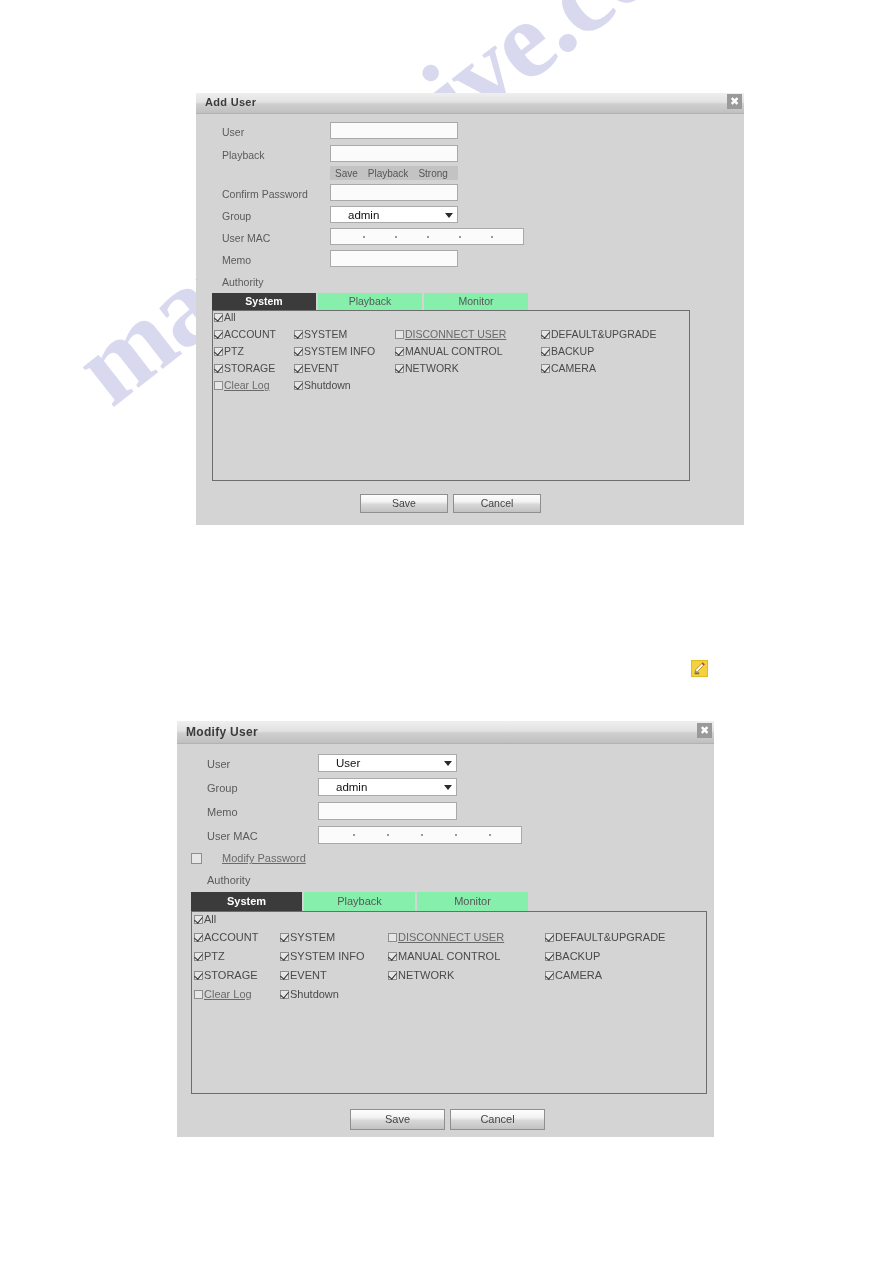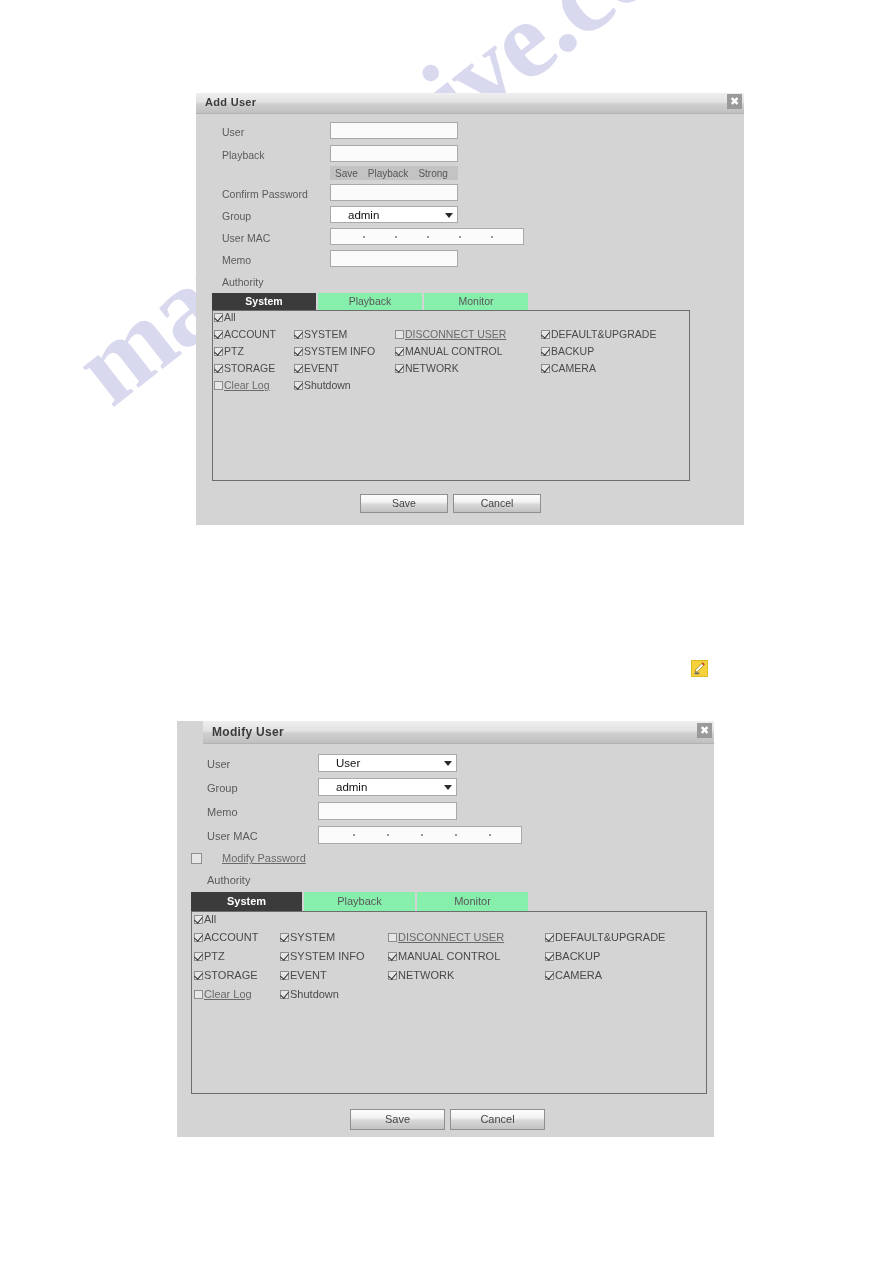--- a/index.html
+++ b/index.html
@@ -288,21 +288,21 @@
 <div class="edit-icon" style="left:691px;top:660px;">
   <svg width="15" height="15" viewBox="0 0 15 15">
     <path d="M10.8 1.6 L12.6 3.4 L5.6 10.4 L3.2 11 L3.8 8.6 Z" fill="#ffffff" stroke="#8a6d00" stroke-width="0.7"></path>
     <path d="M10.8 1.6 L12.6 3.4 L11.4 4.6 L9.6 2.8 Z" fill="#d63a2a"></path>
     <rect x="2.6" y="11.4" width="4.6" height="1.9" fill="#6f6f6f"></rect>
   </svg>
 </div>
 
 <div class="dialog" style="left:177px;top:721px;width:537px;height:416px;">
 
-  <div class="titlebar" style="height:22px;margin-left:26px;">
+  <div class="titlebar" style="height:22px;">
     <div class="title" style="top:4px;font-size:12px;">Modify User</div>
     <div class="closebtn" style="top:2px;">✖</div>
   </div>
 
   <div class="flabel" style="left:30px;top:37px;font-size:11px;">User</div>
   <div class="sel" style="left:141px;top:33px;width:139px;height:18px;">
     <span>User</span>
     <span class="arrow"></span>
   </div>
 

